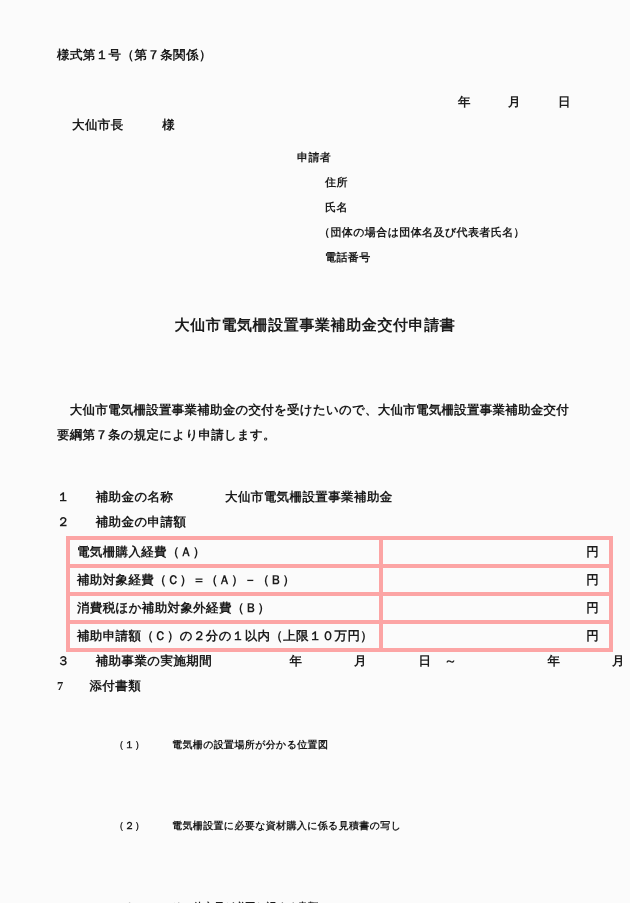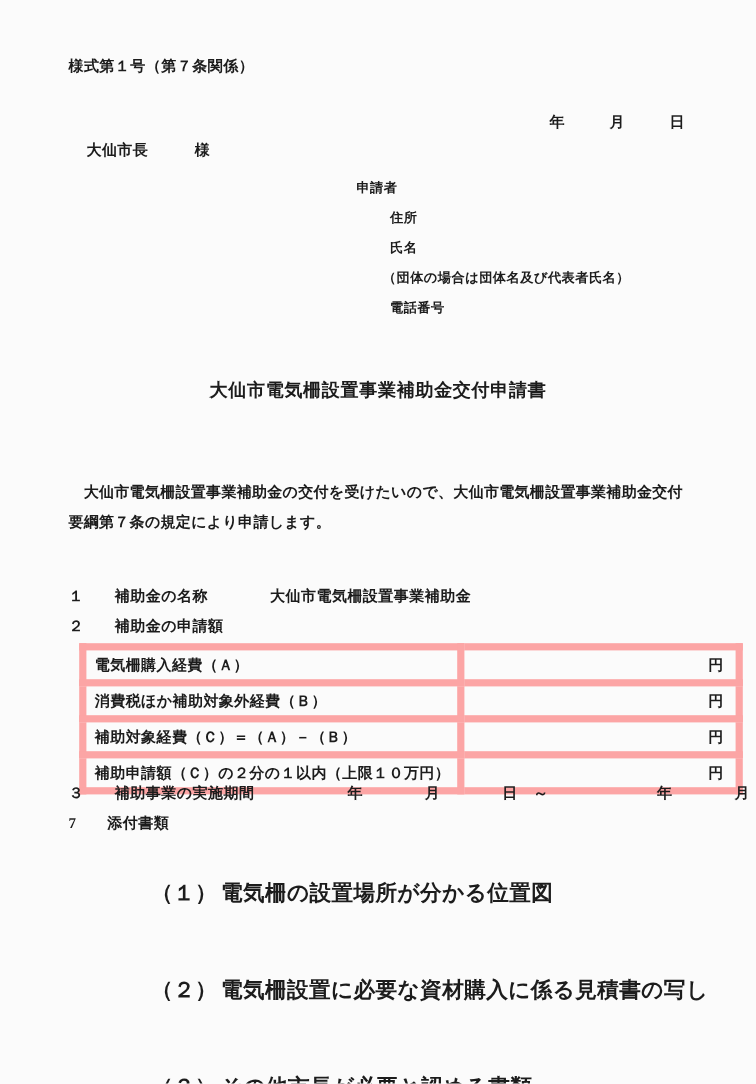--- a/index.html
+++ b/index.html
@@ -119,21 +119,21 @@
   
   #amount-table {
     position: absolute;
     left: 66px;
     top: 536px;
     width: 504px;
     border-collapse: collapse;
     table-layout: fixed;
   }
   #amount-table td {
-    border: 6px solid #fca5a5;
+    border: 4px solid #fca5a5;
     height: 24px;
     font-size: 12.5px;
     letter-spacing: 0.35px;
     padding: 0 7px;
     white-space: pre;
     vertical-align: middle;
   }
   #amount-table td.label-cell {
     width: 295px;
   }
@@ -143,21 +143,21 @@
     padding-right: 10px;
   }
 
   
   .attach-list {
     position: absolute;
     left: 97px;
     top: 704px;
   }
   .attach-list .attach-row {
-    font-size: 18px;
+    font-size: 10px;
     line-height: 27px;
     white-space: pre;
     letter-spacing: 0.35px;
   }
   .attach-list .attach-num {
     display: inline-block;
     width: 58px;
   }
 </style>
 </head>
@@ -190,25 +190,25 @@
 
   <div class="t" id="item-2">２　　補助金の申請額</div>
 
   <table id="amount-table">
     <tbody>
       <tr>
         <td class="label-cell">電気柵購入経費（Ａ）</td>
         <td class="value-cell">円</td>
       </tr>
       <tr>
+        <td class="label-cell">補助対象経費（Ｃ）＝（Ａ）－（Ｂ）</td>
+        <td class="value-cell">円</td>
+      </tr>
+      <tr>
         <td class="label-cell">消費税ほか補助対象外経費（Ｂ）</td>
-        <td class="value-cell">円</td>
-      </tr>
-      <tr>
-        <td class="label-cell">補助対象経費（Ｃ）＝（Ａ）－（Ｂ）</td>
         <td class="value-cell">円</td>
       </tr>
       <tr>
         <td class="label-cell">補助申請額（Ｃ）の２分の１以内（上限１０万円）</td>
         <td class="value-cell">円</td>
       </tr>
     </tbody>
   </table>
 
   <div class="t" id="item-3">３　　補助事業の実施期間　　　　　　年　　　　月　　　　日　～　　　　　　　年　　　　月　　　　日</div>

